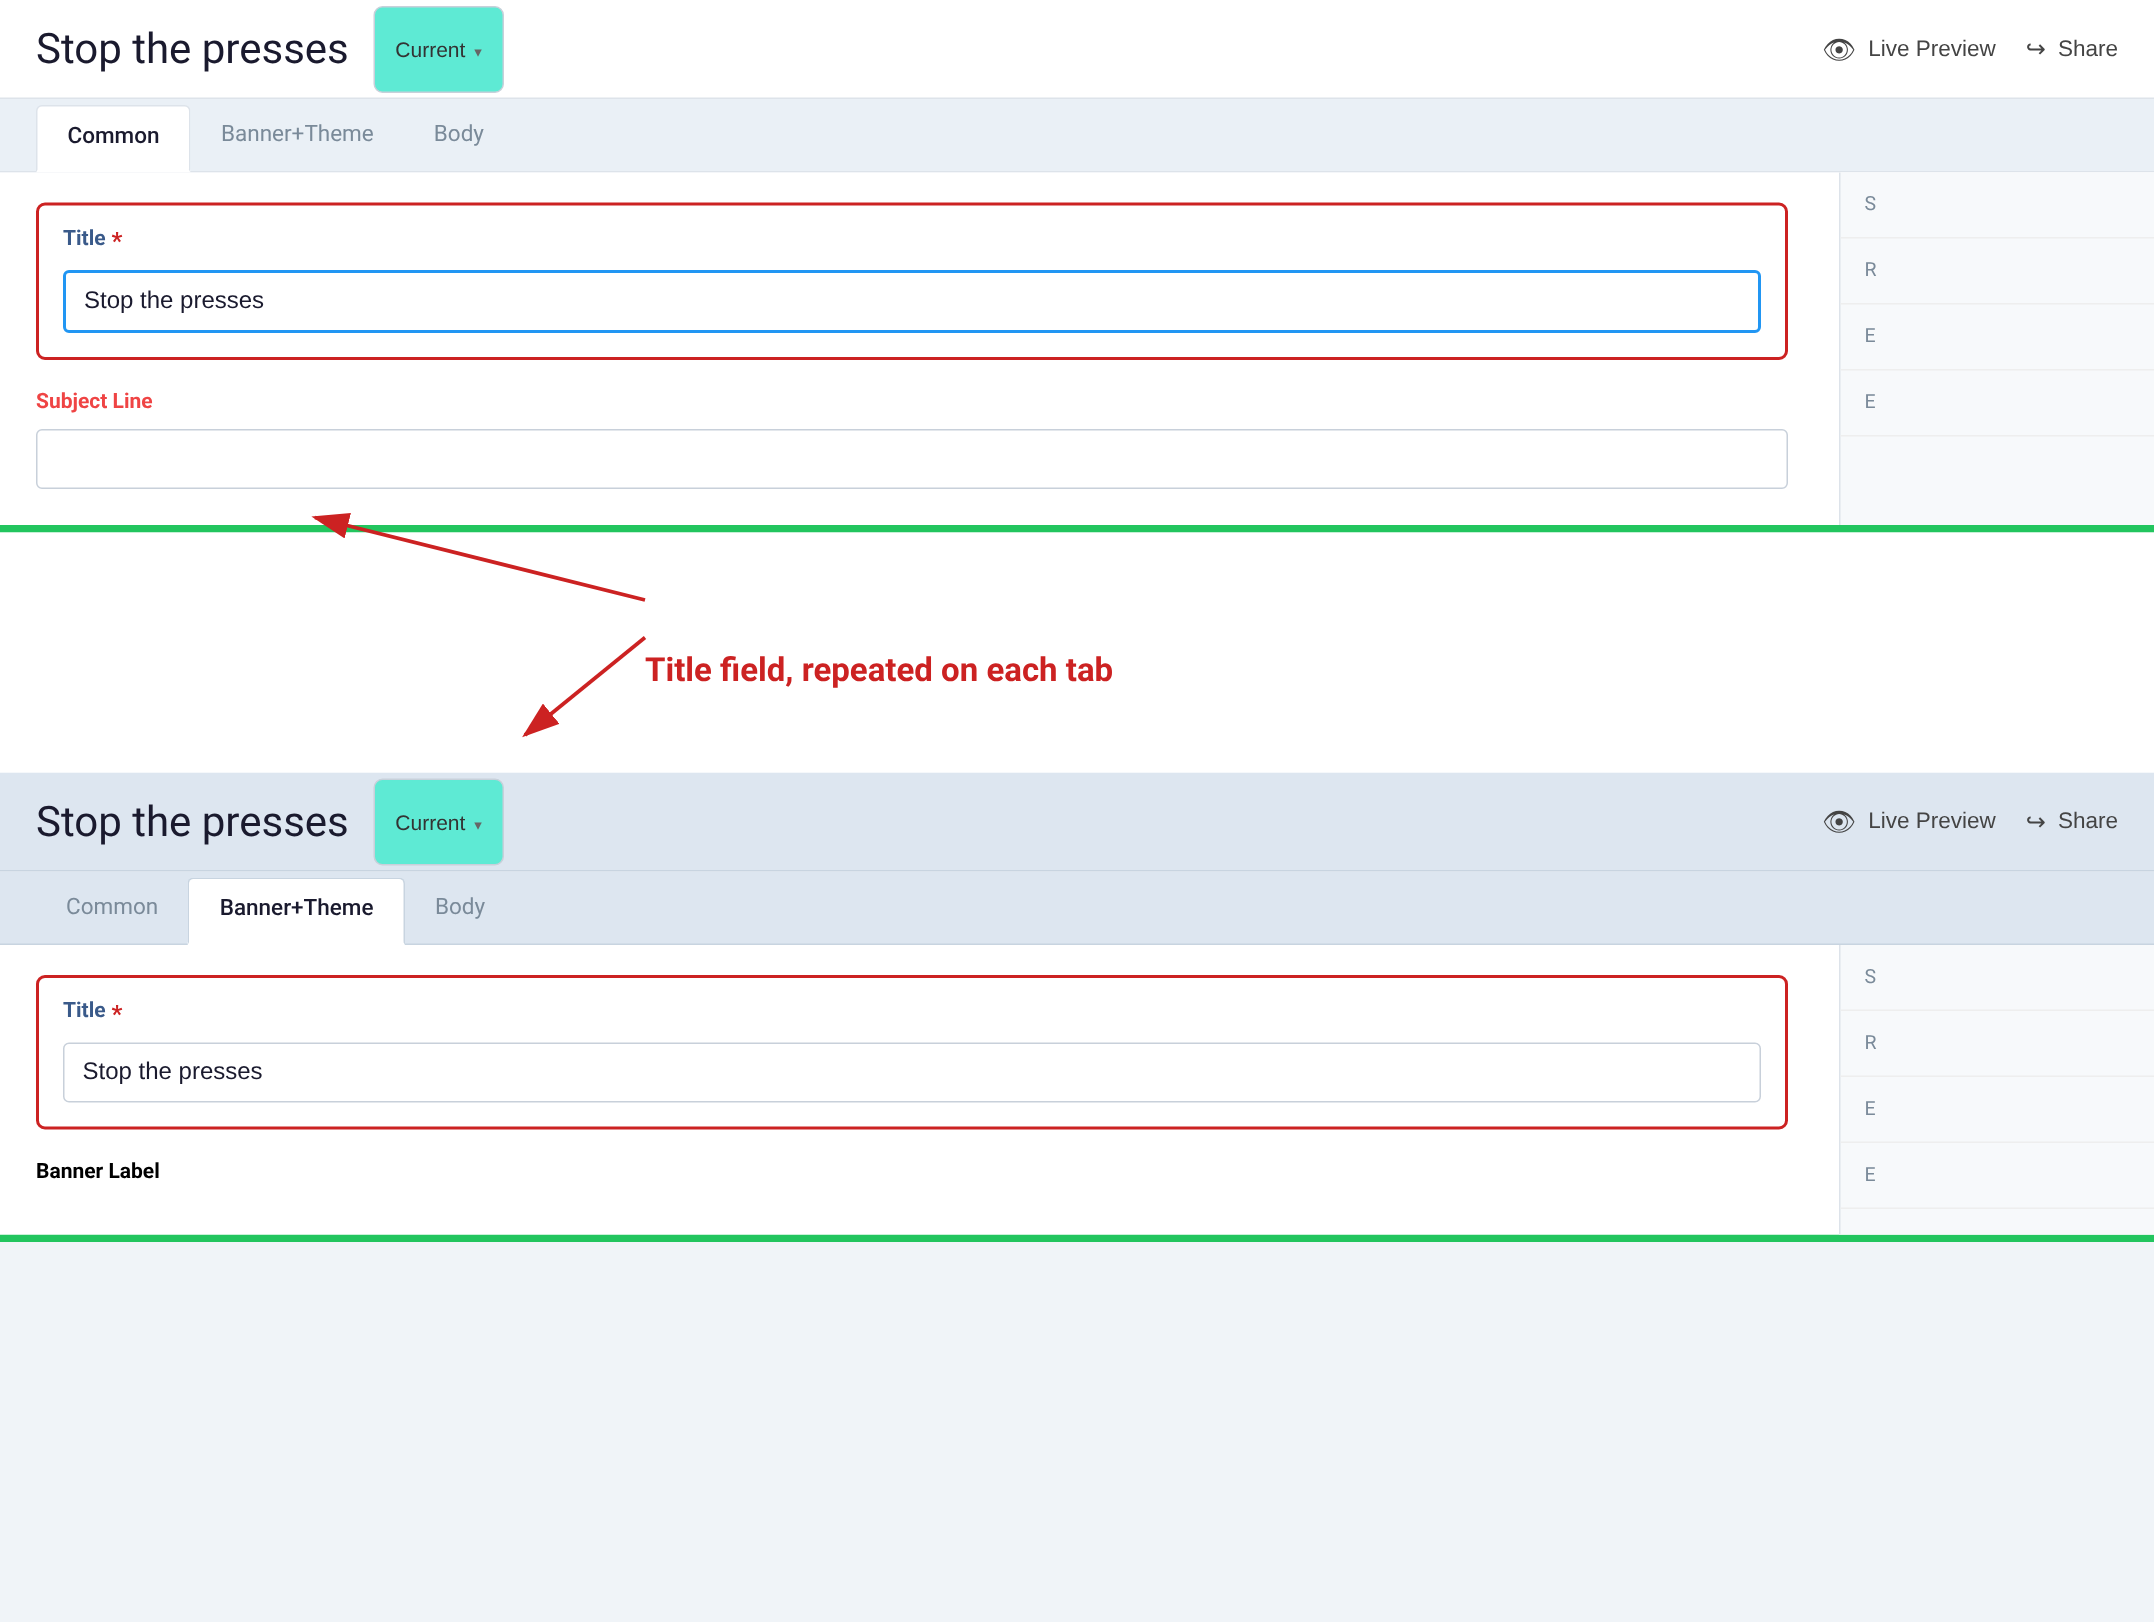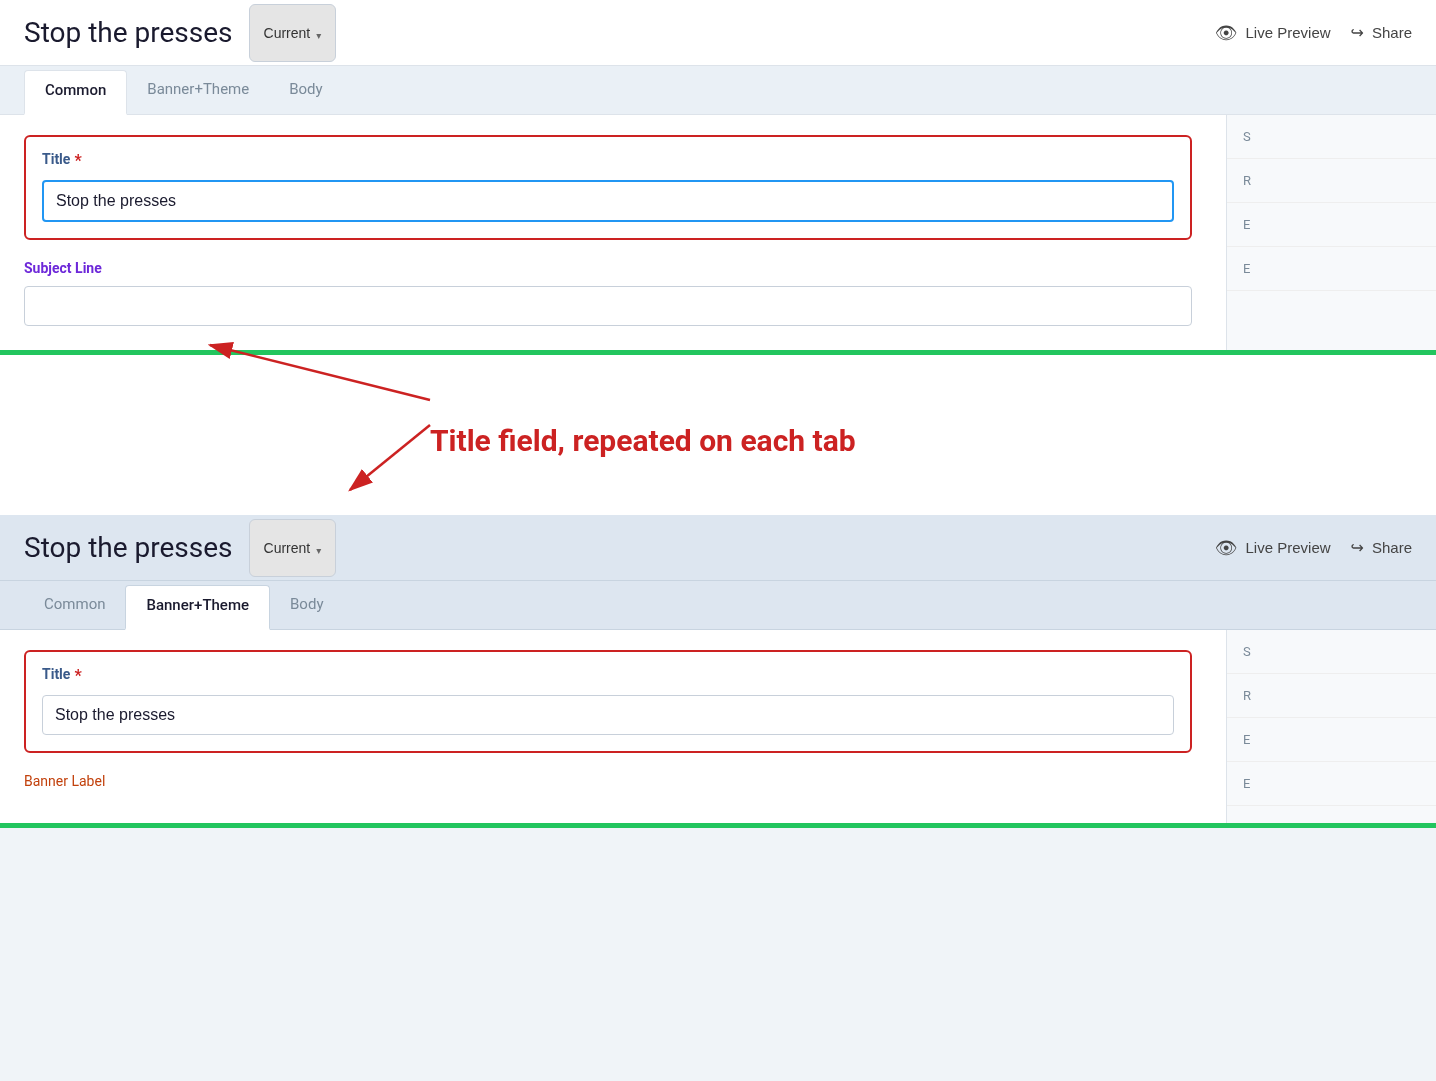--- a/index.html
+++ b/index.html
@@ -33,21 +33,21 @@
       margin-right: 16px;
     }
 
     .current-btn {
       display: flex;
       align-items: flex-end;
       gap: 6px;
       padding: 20px 14px;
       border: 1px solid #c8d0da;
       border-radius: 6px;
-      background: #e5e5e5;
+      background: #5eead4;
       font-size: 14px;
       color: #333;
       cursor: pointer;
     }
 
     .current-btn .chevron {
       font-size: 10px;
       color: #666;
     }
 
@@ -179,21 +179,21 @@
       outline: none;
     }
 
     .subject-section {
       margin-right: 220px;
     }
 
     .subject-label {
       font-size: 14px;
       font-weight: 700;
-      color: #6d28d9;
+      color: #ef4444;
       margin-bottom: 10px;
     }
 
     
     .panel2-header {
       display: flex;
       align-items: center;
       padding: 14px 24px;
       background: #dde6f0;
       border-bottom: 1px solid #c8d4e0;
@@ -250,22 +250,22 @@
       margin-bottom: 20px;
       margin-right: 220px;
     }
 
     .banner-section {
       margin-right: 220px;
     }
 
     .banner-label {
       font-size: 14px;
-      font-weight: 400;
-      color: #c2410c;
+      font-weight: 700;
+      color: #000000;
       margin-bottom: 10px;
     }
   </style>
 </head>
 <body>
 
 <div class="panel">
 
   <div class="panel-header">
     <h1 class="panel-title">Stop the presses</h1>
@@ -331,21 +331,21 @@
       </marker>
       <marker id="arrowhead2" markerWidth="10" markerHeight="7" refX="9" refY="3.5" orient="auto">
         <polygon points="0 0, 10 3.5, 0 7" fill="#cc2222"></polygon>
       </marker>
     </defs>
 
     <line x1="430" y1="85" x2="210" y2="30" stroke="#cc2222" stroke-width="2.5" marker-end="url(#arrowhead1)"></line>
 
     <line x1="430" y1="110" x2="350" y2="175" stroke="#cc2222" stroke-width="2.5" marker-end="url(#arrowhead2)"></line>
   </svg>
-  <div style="position:absolute; left:430px; top:68px; font-size:30px; font-weight:700; color:#cc2222; white-space:nowrap;">Title field, repeated on each tab</div>
+  <div style="position:absolute; left:430px; top:80px; font-size:22px; font-weight:700; color:#cc2222; white-space:nowrap;">Title field, repeated on each tab</div>
 </div>
 
 <div class="panel" style="margin-top: 0px;">
 
   <div class="panel2-header">
     <h1 class="panel-title">Stop the presses</h1>
     <button class="current-btn">
       <span>Current</span>
       <span class="chevron">▾</span>
     </button>

